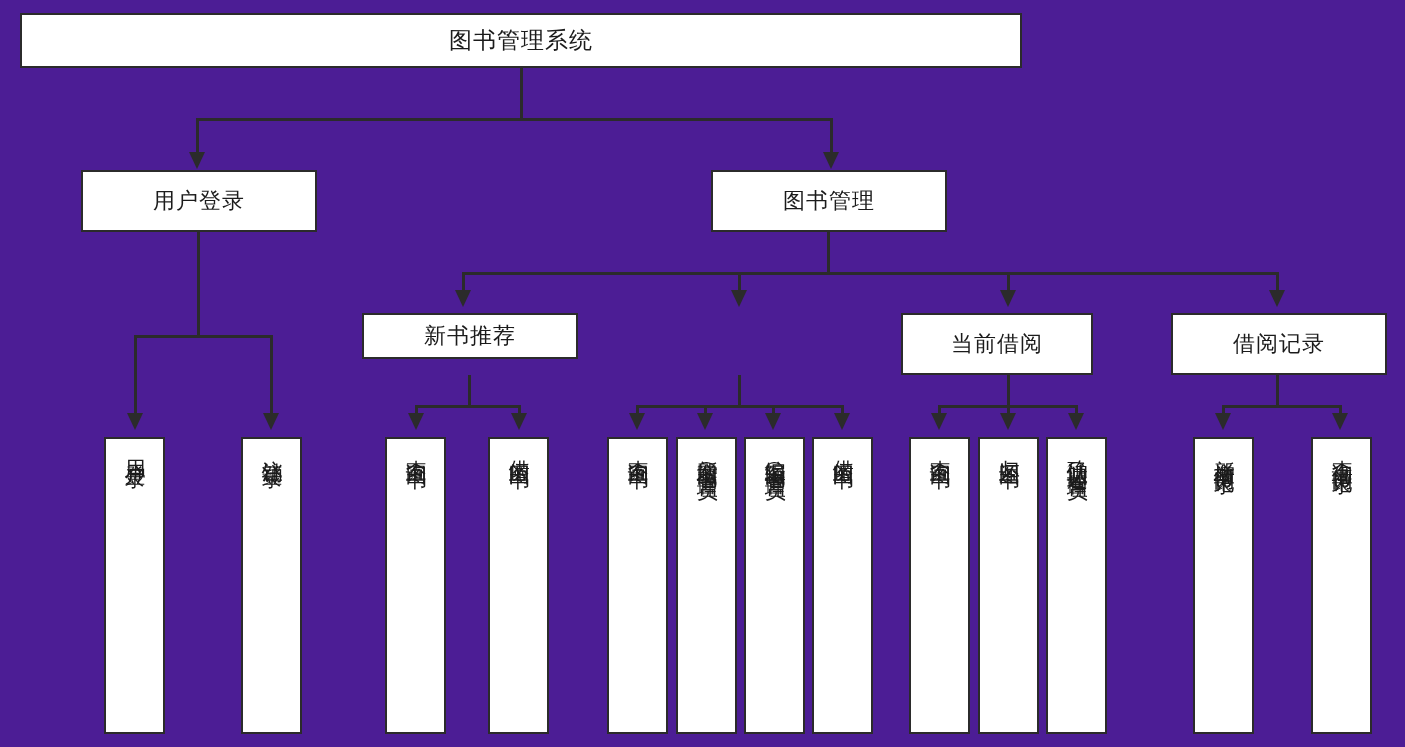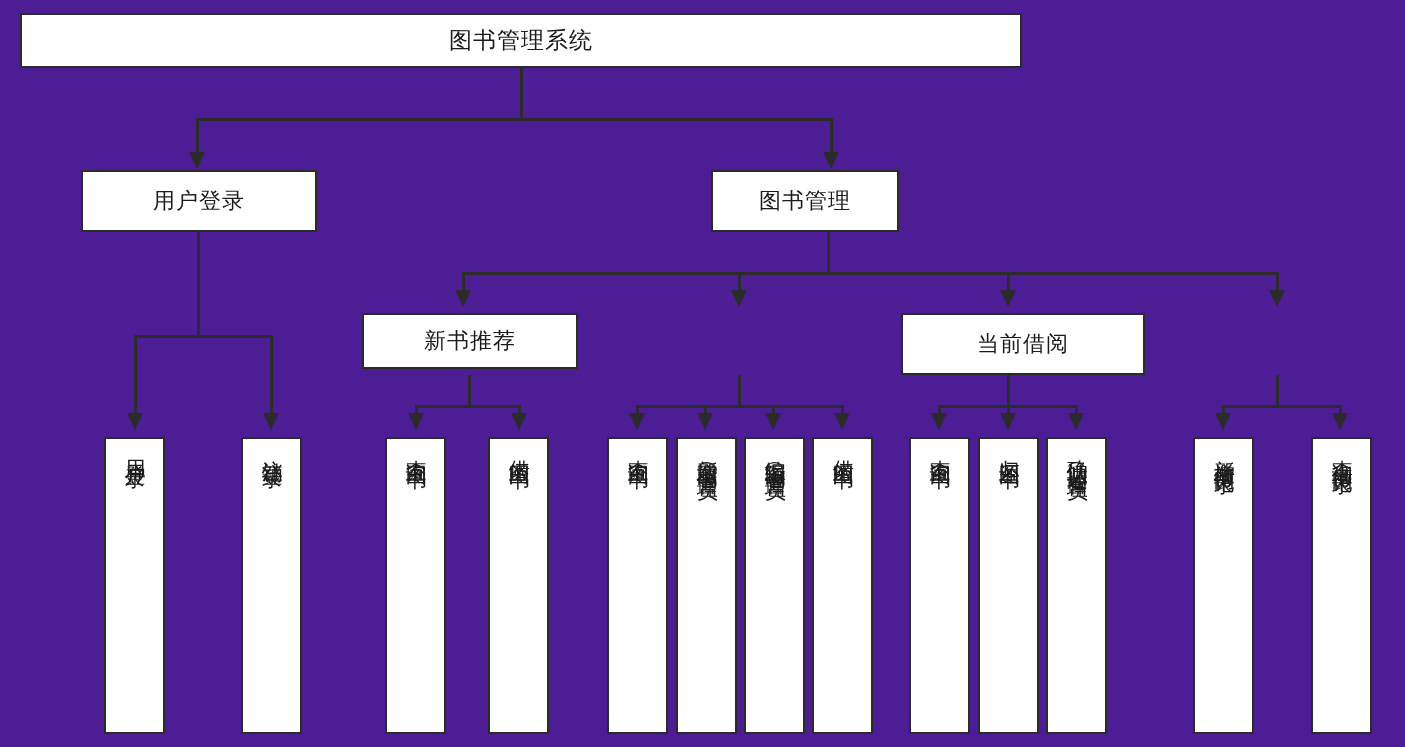--- a/index.html
+++ b/index.html
@@ -91,21 +91,21 @@
   <div class="hline" style="left:196px; top:118px; width:637px;"></div>
   <div class="vline" style="left:196px; top:118px; height:38px;"></div>
   <div class="arrow" style="left:189px; top:152px;"></div>
   <div class="vline" style="left:830px; top:118px; height:38px;"></div>
   <div class="arrow" style="left:823px; top:152px;"></div>
 
   <div class="node horizontal" style="left:81px; top:170px; width:236px; height:62px;">
     <span class="label">用户登录</span>
   </div>
 
-  <div class="node horizontal" style="left:711px; top:170px; width:188px; height:62px;">
+  <div class="node horizontal" style="left:711px; top:170px; width:236px; height:62px;">
     <span class="label">图书管理</span>
   </div>
 
   <div class="vline" style="left:197px; top:232px; height:105px;"></div>
   <div class="hline" style="left:134px; top:335px; width:139px;"></div>
   <div class="vline" style="left:134px; top:335px; height:82px;"></div>
   <div class="arrow" style="left:127px; top:413px;"></div>
   <div class="vline" style="left:270px; top:335px; height:82px;"></div>
   <div class="arrow" style="left:263px; top:413px;"></div>
 
@@ -117,29 +117,32 @@
 
   <div class="vline" style="left:738px; top:272px; height:22px;"></div>
   <div class="arrow" style="left:731px; top:290px;"></div>
 
   <div class="vline" style="left:1007px; top:272px; height:22px;"></div>
   <div class="arrow" style="left:1000px; top:290px;"></div>
 
   <div class="vline" style="left:1276px; top:272px; height:22px;"></div>
   <div class="arrow" style="left:1269px; top:290px;"></div>
 
-  <div class="node horizontal" style="left:362px; top:313px; width:216px; height:56px;">
+  <div class="node horizontal" style="left:362px; top:313px; width:216px; height:46px;">
     <span class="label">新书推荐</span>
   </div>
 
 
-  <div class="node horizontal" style="left:901px; top:313px; width:244px; height:62px;">
+  <div class="node horizontal" style="left:901px; top:313px; width:192px; height:62px;">
     <span class="label">当前借阅</span>
   </div>
 
+  <div class="node horizontal" style="left:1171px; top:313px; width:216px; height:62px;">
+    <span class="label">借阅记录</span>
+  </div>
 
   <div class="vline" style="left:468px; top:375px; height:33px;"></div>
   <div class="hline" style="left:415px; top:405px; width:106px;"></div>
   <div class="vline" style="left:415px; top:405px; height:12px;"></div>
   <div class="arrow" style="left:408px; top:413px;"></div>
   <div class="vline" style="left:518px; top:405px; height:12px;"></div>
   <div class="arrow" style="left:511px; top:413px;"></div>
 
   <div class="vline" style="left:738px; top:375px; height:33px;"></div>
   <div class="hline" style="left:636px; top:405px; width:208px;"></div>

